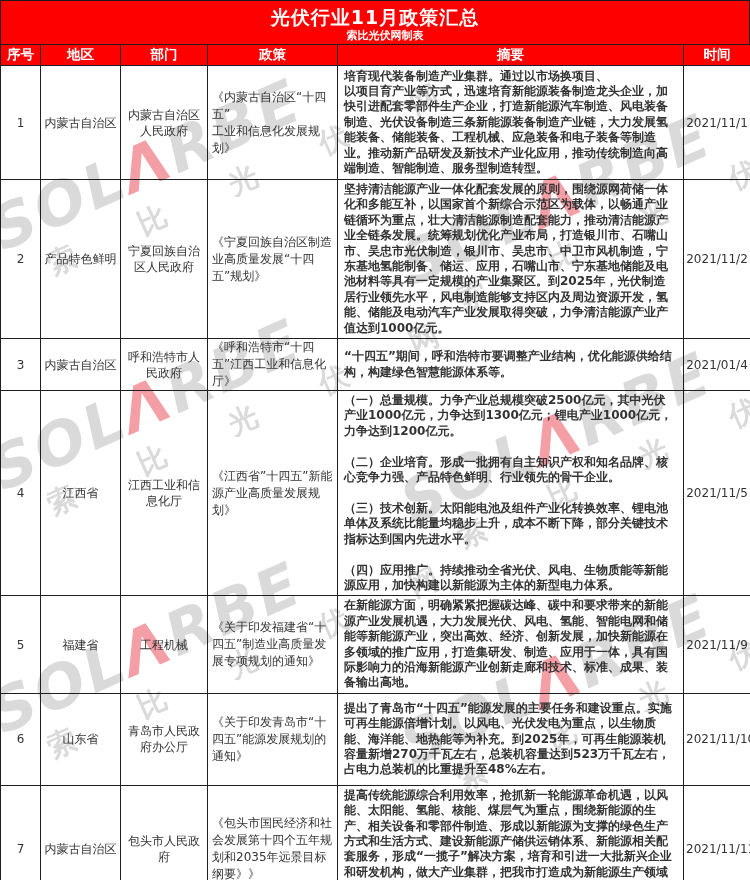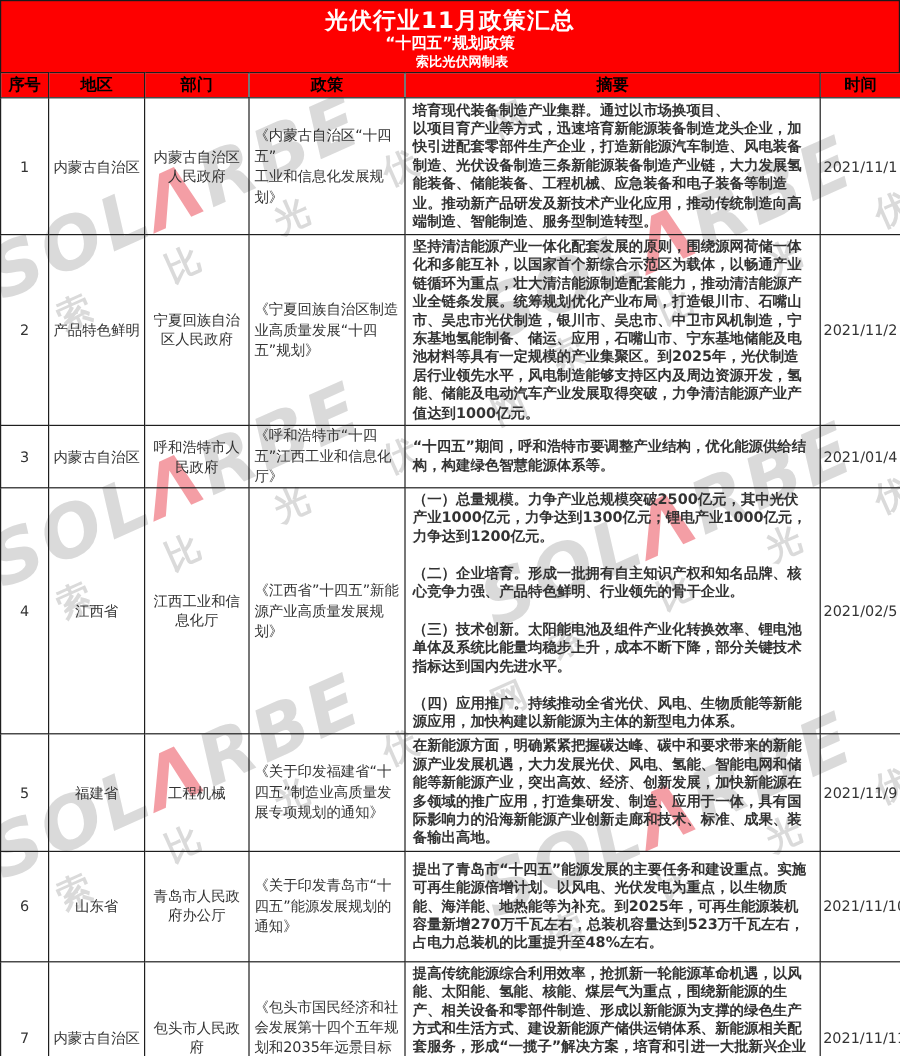--- a/index.html
+++ b/index.html
@@ -21,21 +21,21 @@
   
   table{
     width:750px;border-collapse:collapse;table-layout:fixed;
     background:transparent;
   }
   th,td{
     border:1px solid #1f1f1f;box-sizing:border-box;
     overflow:hidden;
   }
   thead th{
-    background:#fe0000;color:#000000;font-size:13.5px;font-weight:bold;
+    background:#fe0000;color:#ffffff;font-size:13.5px;font-weight:bold;
     height:21px;padding:0;text-align:center;
   }
   tbody td{
     color:#333333;font-size:12px;vertical-align:middle;
     background:transparent;
   }
   td.c-no,td.c-date{text-align:center;padding:0 2px;}
   td.c-region,td.c-dept{text-align:center;padding:0 3px;line-height:16px;}
   td.c-policy{text-align:left;padding:0 4px;line-height:17px;white-space:pre-wrap;}
   td.c-summary{
@@ -84,21 +84,20 @@
     </div>
     <div class="wm-tile" style="left: 392px; top: 720px;">
       <div class="wm-brand">SOL<span class="wm-accent">Λ</span>RBE</div>
       <div class="wm-cjk">索 比 光 伏 网</div>
     </div>
   </div>
 
 <div class="sheet">
   <div class="banner">
     <div class="title">光伏行业11月政策汇总</div>
-    <div class="subtitle">“十四五”规划政策</div>
     <div class="source">索比光伏网制表</div>
   </div>
 
   <table>
     <colgroup>
       <col class="w-no">
         <col class="w-region">
         <col class="w-dept">
       <col class="w-policy">
         <col class="w-summary">
@@ -149,21 +148,21 @@
     <td class="c-region">江西省</td>
     <td class="c-dept">江西工业和信息化厅</td>
     <td class="c-policy">《江西省”十四五”新能源产业高质量发展规划》</td>
     <td class="c-summary">（一）总量规模。力争产业总规模突破2500亿元，其中光伏产业1000亿元，力争达到1300亿元；锂电产业1000亿元，力争达到1200亿元。
 
 （二）企业培育。形成一批拥有自主知识产权和知名品牌、核心竞争力强、产品特色鲜明、行业领先的骨干企业。
 
 （三）技术创新。太阳能电池及组件产业化转换效率、锂电池单体及系统比能量均稳步上升，成本不断下降，部分关键技术指标达到国内先进水平。
 
 （四）应用推广。持续推动全省光伏、风电、生物质能等新能源应用，加快构建以新能源为主体的新型电力体系。</td>
-    <td class="c-date">2021/02/5</td>
+    <td class="c-date">2021/11/5</td>
   </tr>
 
   <tr style="height: 95px;">
     <td class="c-no">5</td>
     <td class="c-region">福建省</td>
     <td class="c-dept">工程机械</td>
     <td class="c-policy">《关于印发福建省“十四五”制造业高质量发展专项规划的通知》</td>
     <td class="c-summary">在新能源方面，明确紧紧把握碳达峰、碳中和要求带来的新能源产业发展机遇，大力发展光伏、风电、氢能、智能电网和储能等新能源产业，突出高效、经济、创新发展，加快新能源在多领域的推广应用，打造集研发、制造、应用于一体，具有国际影响力的沿海新能源产业创新走廊和技术、标准、成果、装备输出高地。</td>
     <td class="c-date">2021/11/9</td>
   </tr>

